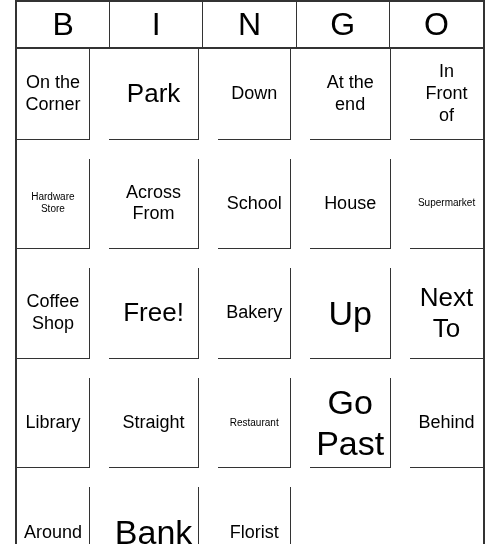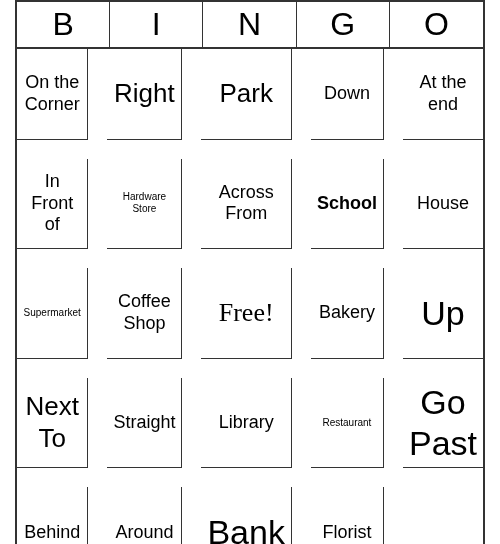--- a/index.html
+++ b/index.html
@@ -79,23 +79,20 @@
       <div class="bingo-header-cell">N</div>
       <div class="bingo-header-cell">G</div>
       <div class="bingo-header-cell">O</div>
     </div>
   <div class="bingo-grid">
   <div class="bingo-cell">
         <span class="cell-text size-medium" style="white-space: pre-line;">On the
 Corner</span>
       </div>
       <div class="bingo-cell">
-        <span class="cell-text size-large" style="white-space: pre-line;">Right</span>
-      </div>
-      <div class="bingo-cell">
         <span class="cell-text size-large" style="white-space: pre-line;">Park</span>
       </div>
       <div class="bingo-cell">
         <span class="cell-text size-medium" style="white-space: pre-line;">Down</span>
       </div>
       <div class="bingo-cell">
         <span class="cell-text size-medium" style="white-space: pre-line;">At the
 end</span>
       </div>
       <div class="bingo-cell">
@@ -105,50 +102,50 @@
       </div>
       <div class="bingo-cell">
         <span class="cell-text size-small" style="white-space: pre-line;">Hardware
 Store</span>
       </div>
       <div class="bingo-cell">
         <span class="cell-text size-medium" style="white-space: pre-line;">Across
 From</span>
       </div>
       <div class="bingo-cell">
-        <span class="cell-text size-medium" style="white-space: pre-line; font-weight: bold;">School</span>
+        <span class="cell-text size-medium" style="white-space: pre-line;">School</span>
       </div>
       <div class="bingo-cell">
         <span class="cell-text size-medium" style="white-space: pre-line;">House</span>
       </div>
       <div class="bingo-cell">
         <span class="cell-text size-small" style="white-space: pre-line;">Supermarket</span>
       </div>
       <div class="bingo-cell">
         <span class="cell-text size-medium" style="white-space: pre-line;">Coffee
 Shop</span>
       </div>
       <div class="bingo-cell">
-        <span class="cell-text size-large" style="white-space: pre-line; font-family: Liberation Serif, serif;">Free!</span>
+        <span class="cell-text size-large" style="white-space: pre-line;">Free!</span>
       </div>
       <div class="bingo-cell">
         <span class="cell-text size-medium" style="white-space: pre-line;">Bakery</span>
       </div>
       <div class="bingo-cell">
         <span class="cell-text size-xlarge" style="white-space: pre-line;">Up</span>
       </div>
       <div class="bingo-cell">
         <span class="cell-text size-large" style="white-space: pre-line;">Next
 To</span>
       </div>
       <div class="bingo-cell">
-        <span class="cell-text size-medium" style="white-space: pre-line;">Straight</span>
+        <span class="cell-text size-medium" style="white-space: pre-line;">Library</span>
       </div>
       <div class="bingo-cell">
-        <span class="cell-text size-medium" style="white-space: pre-line;">Library</span>
+        <span class="cell-text size-medium" style="white-space: pre-line;">Straight</span>
       </div>
       <div class="bingo-cell">
         <span class="cell-text size-small" style="white-space: pre-line;">Restaurant</span>
       </div>
       <div class="bingo-cell">
         <span class="cell-text size-xlarge" style="white-space: pre-line;">Go
 Past</span>
       </div>
       <div class="bingo-cell">
         <span class="cell-text size-medium" style="white-space: pre-line; text-align: center;">Behind</span>

